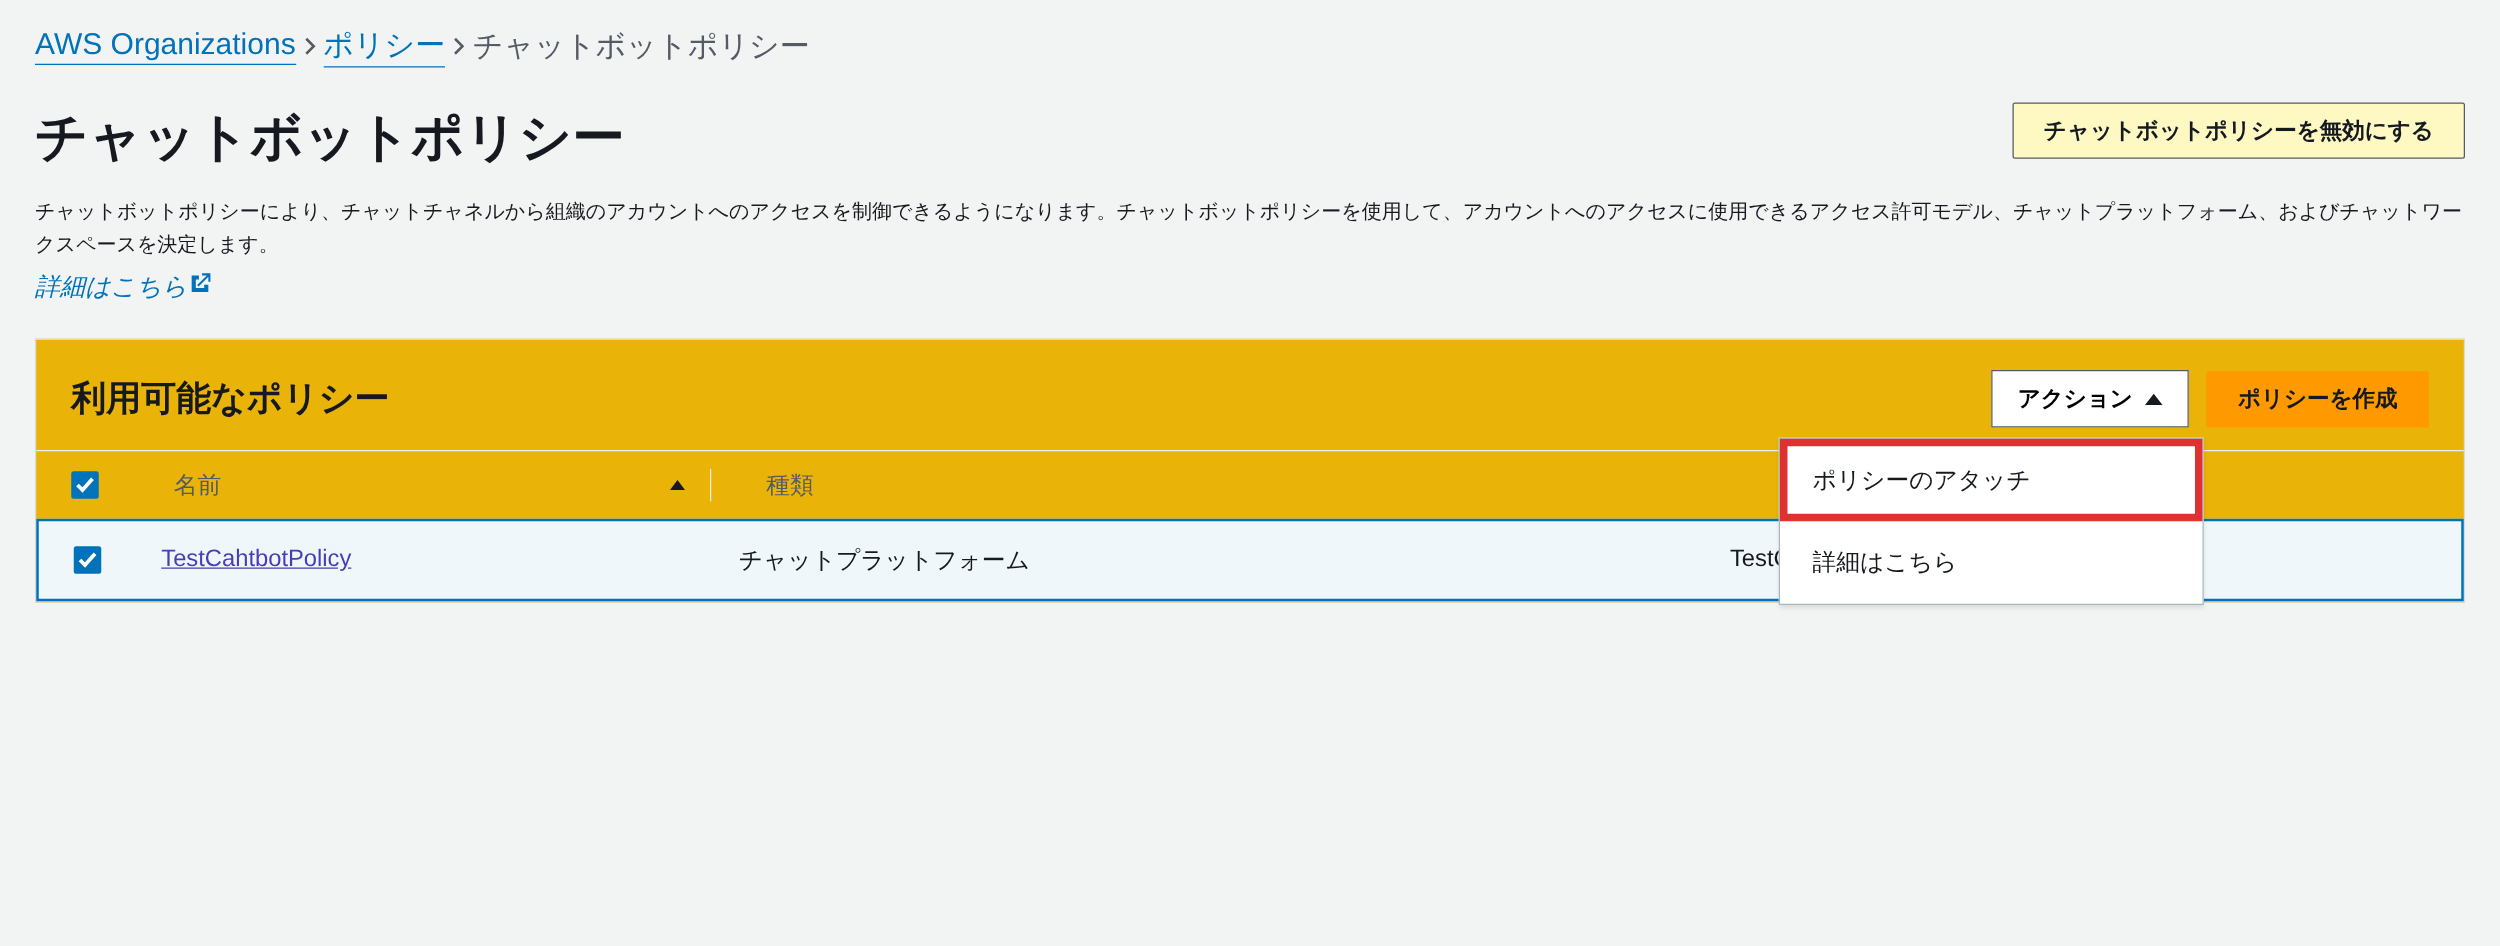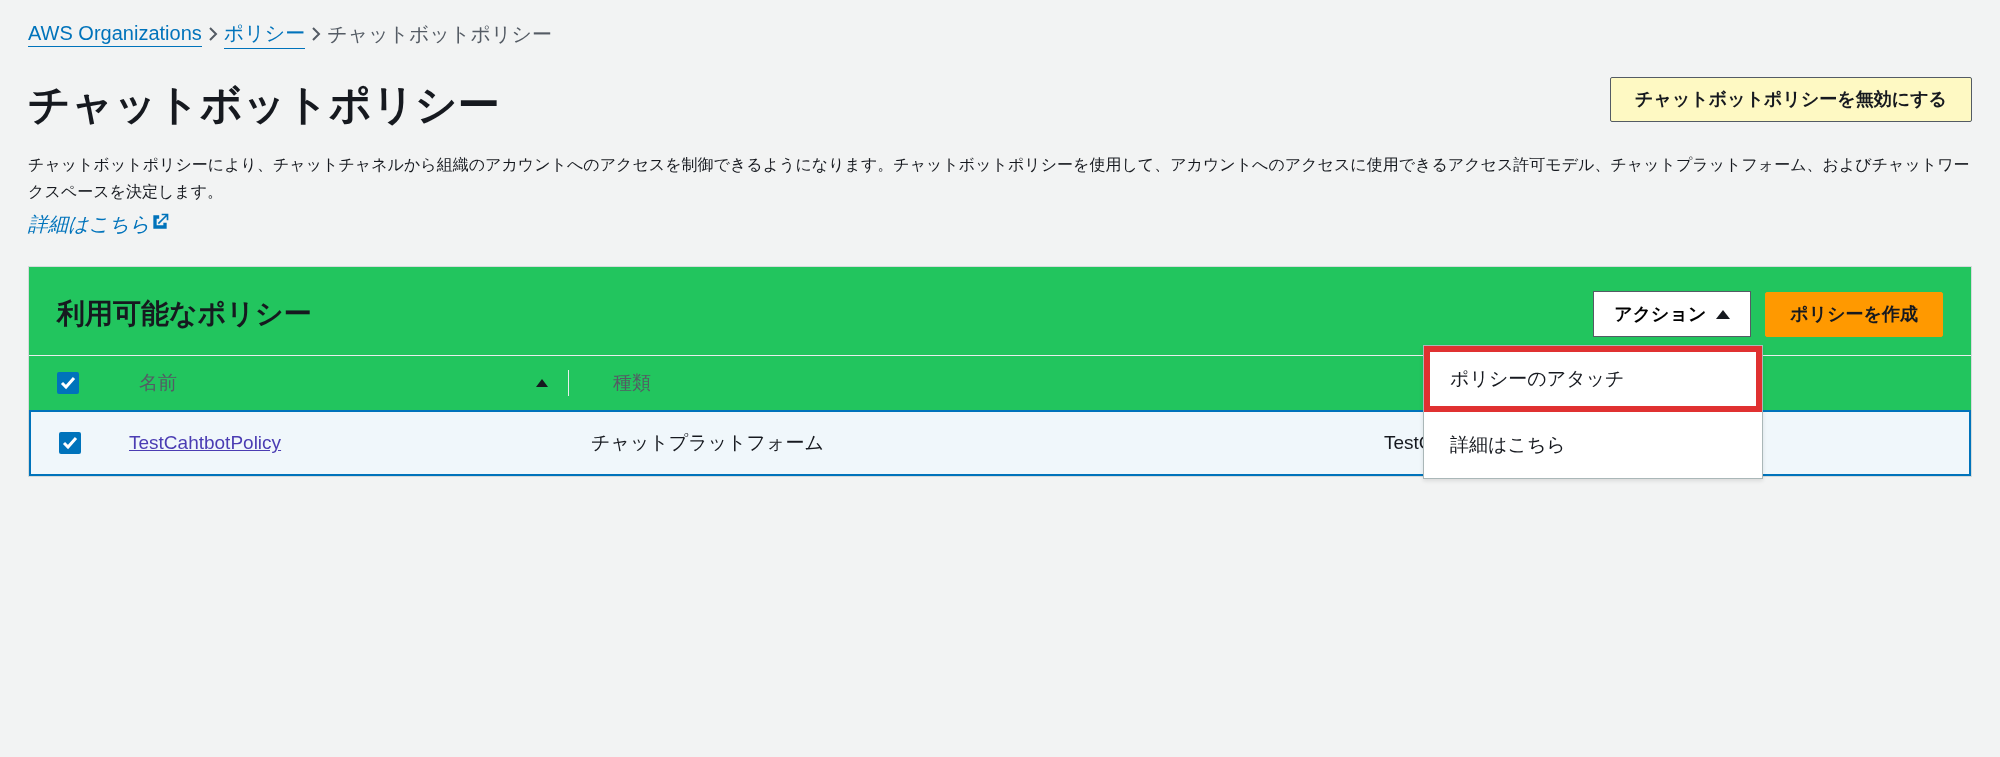--- a/index.html
+++ b/index.html
@@ -6,39 +6,39 @@
     body {
       font-family: "Amazon Ember", "Helvetica Neue", Arial, sans-serif;
       background: #f2f3f3;
       color: #16191f;
       font-size: 18px;
       padding: 20px 28px;
     }
     a { color: #0073bb; text-decoration: none; }
 
     
-    .breadcrumb { display: flex; align-items: center; gap: 6px; margin-bottom: 28px; font-size: 20px; }
+    .breadcrumb { display: flex; align-items: center; gap: 6px; margin-bottom: 28px; font-size: 24px; }
     .breadcrumb-link { color: #0073bb; border-bottom: 1px solid #0073bb; padding-bottom: 1px; }
     .breadcrumb-sep { color: #545b64; }
     .breadcrumb-current { color: #545b64; }
 
     
     .header-row { display: flex; align-items: flex-start; justify-content: space-between; margin-bottom: 18px; gap: 20px; flex-wrap: wrap;}
     .page-title { font-size: 42px; font-weight: 700; color: #16191f; }
     .btn { display: inline-flex; align-items: center; justify-content: center; font-weight: 700; font-size: 18px; cursor: pointer; border-radius: 2px; padding: 10px 24px; line-height: 1.3; }
     .btn-outline { background: #fef9c3; border: 1px solid #545b64; color: #16191f; }
     .btn-primary { background: #ff9900; border: 1px solid #ff9900; color: #16191f; }
 
     
     .description { font-size: 16px; line-height: 1.7; color: #16191f; margin-bottom: 6px; }
     .learn-more { display: inline-flex; align-items: center; gap: 0; font-size: 20px; color: #0073bb; margin-bottom: 28px; font-style: italic; }
     .ext-icon { width: 20px; height: 20px; }
 
     
-    .panel { background: #22c55e; border: 1px solid #d5dbdb; }
+    .panel { background: #eab308; border: 1px solid #d5dbdb; }
     .panel-header { display: flex; align-items: center; justify-content: space-between; padding: 24px 28px 18px 28px; position: relative; }
     .panel-title { font-size: 28px; font-weight: 700; }
     .panel-actions { display: flex; align-items: center; gap: 14px; position: relative; border-radius: 12px; }
 
     .btn-action { background: #fff; border: 1px solid #545b64; display: inline-flex; align-items: center; gap: 10px; padding: 10px 20px; font-size: 18px; font-weight: 700; cursor: pointer; }
     .caret-up { width: 0; height: 0; border-left: 7px solid transparent; border-right: 7px solid transparent; border-bottom: 9px solid #16191f; }
 
     
     .dropdown { position: absolute; top: 54px; right: 180px; width: 340px; background: #fff; border: 1px solid #aab7b8; box-shadow: 0 2px 4px rgba(0,0,0,.1); z-index: 10; }
     .dropdown-item { padding: 14px 20px; font-size: 19px; cursor: pointer; border: 6px solid transparent; }

